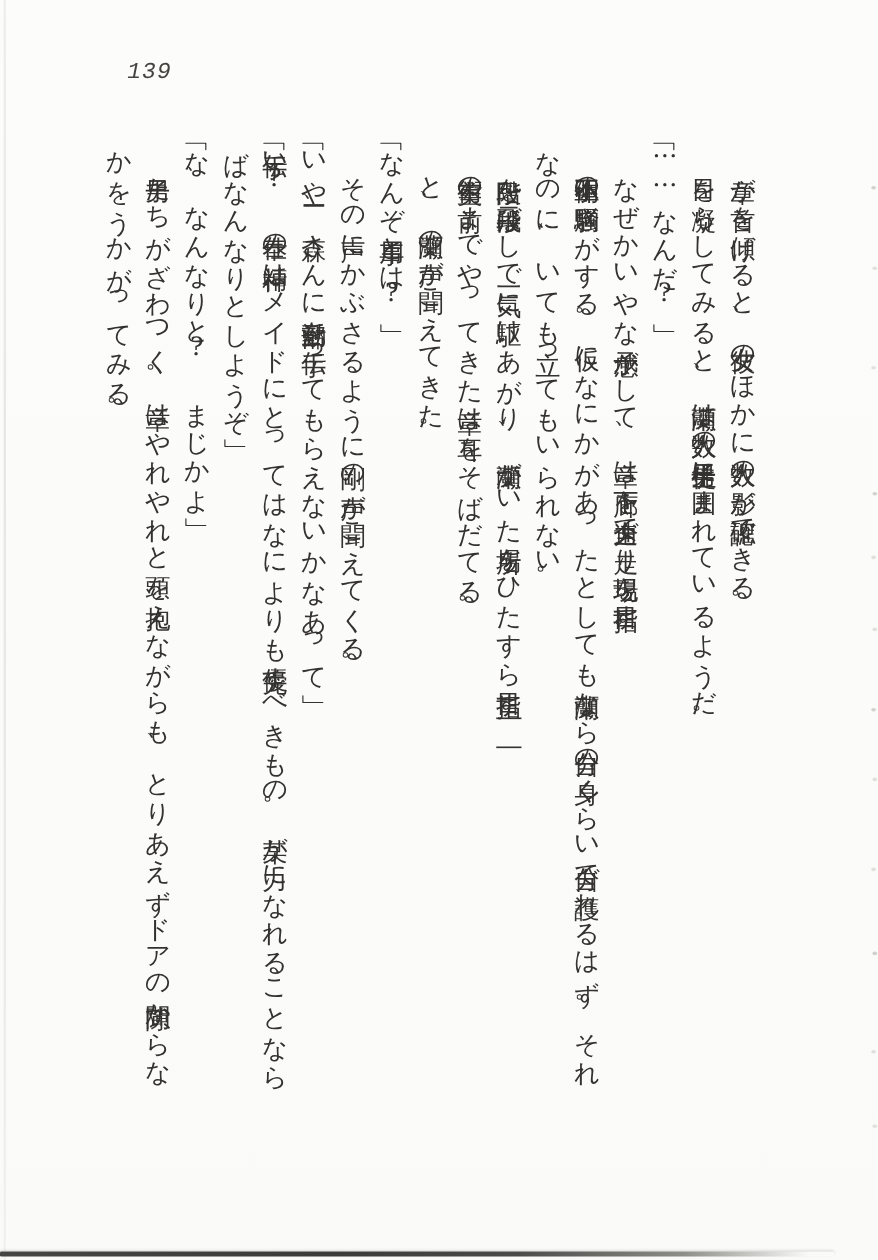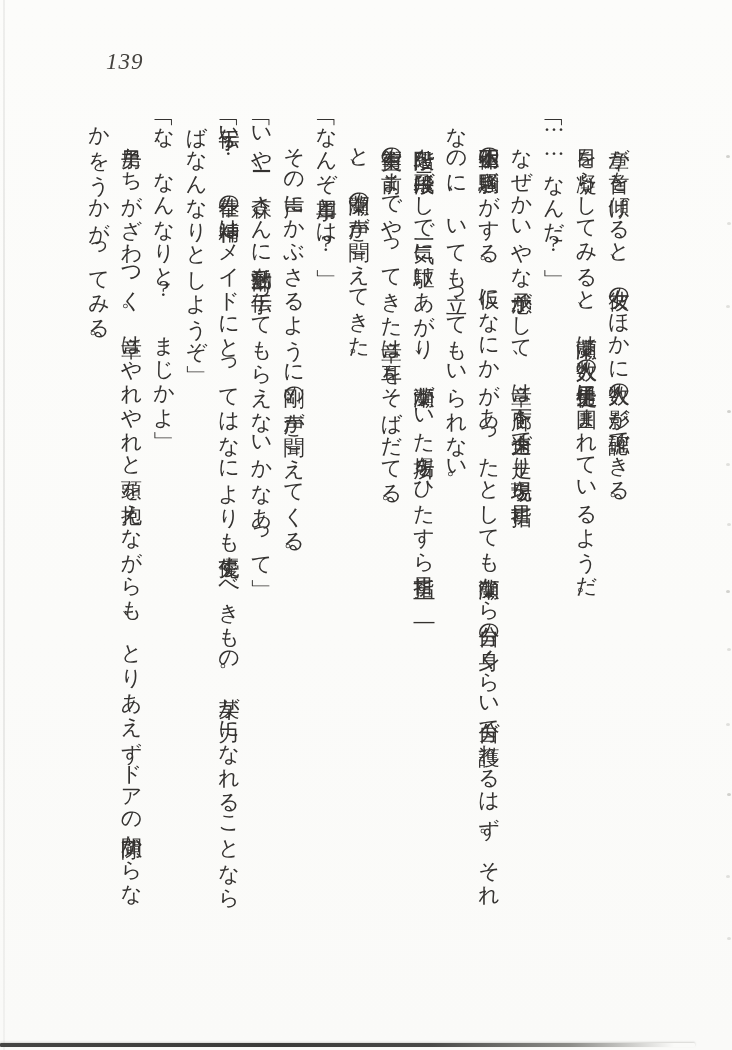--- a/index.html
+++ b/index.html
@@ -13,23 +13,23 @@
     font-family: "DejaVu Serif", "Liberation Serif", serif;
   }
   .page {
     position: absolute; inset: 0;
     background: linear-gradient(180deg, #fcfcfa 0%, #fbfbf9 60%, #fafaf8 100%);
   }
   
   .page-number {
     position: absolute;
     left: 106px; top: 49px;
-    font-family: Liberation Serif, serif;
+    font-family: Liberation Mono, monospace;
     font-style: italic;
-    font-size: 23px;
+    font-size: 19px;
     letter-spacing: 1px;
     color: #45433f;
   }
   
   .body-text {
     position: absolute;
     top: 112px;
     right: 97px;               
     height: 800px;             
     writing-mode: vertical-rl;

